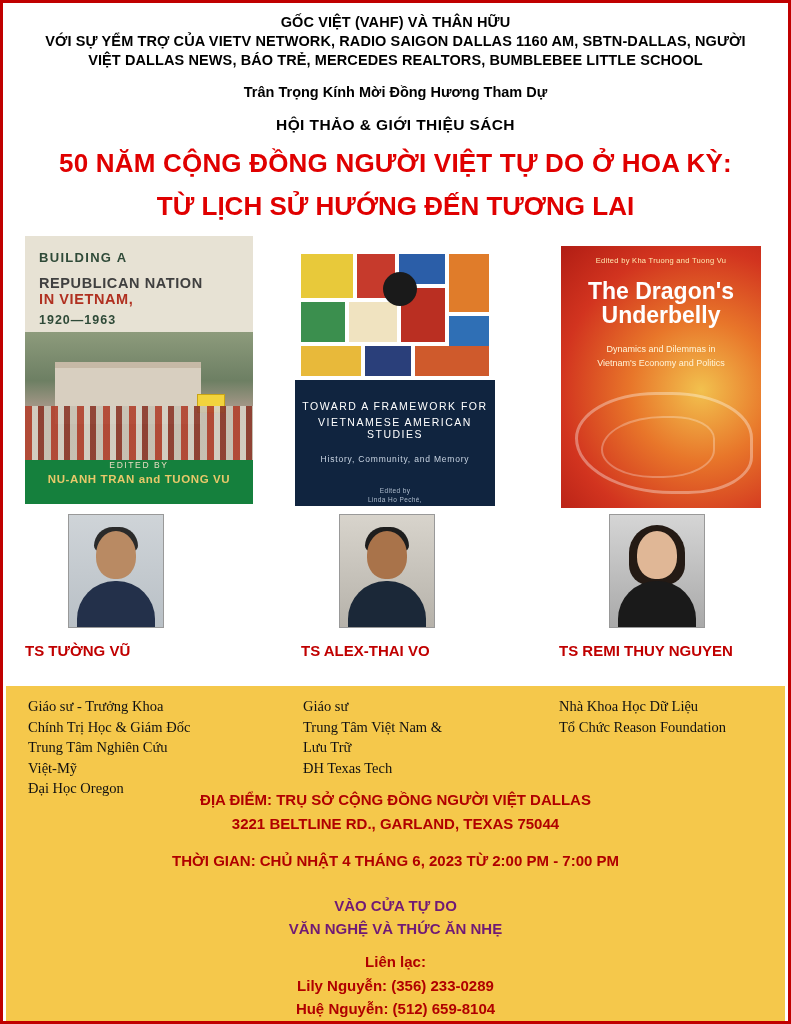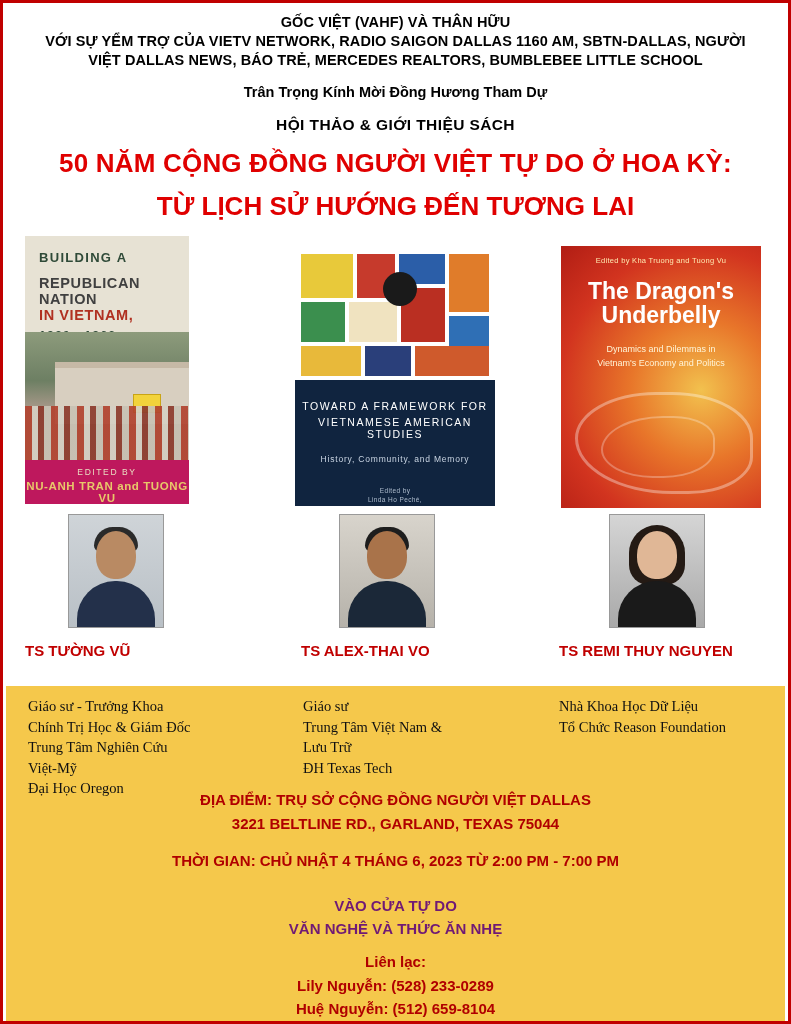--- a/index.html
+++ b/index.html
@@ -69,21 +69,21 @@
   }
   .book {
     position: absolute;
     box-sizing: border-box;
     overflow: hidden;
   }
   
   #book1 {
     left: 22px;
     top: 0;
-    width: 164px;
+    width: 228px;
     height: 268px;
     background: #2f4a38;
   }
   #book1 .b1-top {
     height: 96px;
     background: #e7e2d4;
     padding: 14px 14px 0 14px;
     box-sizing: border-box;
   }
   #book1 .b1-l1 { font-size: 13px; font-weight: bold; color: #2f4a38; letter-spacing: 1.3px;}
@@ -106,24 +106,23 @@
     left: 0; right: 0; bottom: 0; height: 54px;
     background: repeating-linear-gradient(90deg,#b1432f 0 7px,#d5d0c4 7px 13px,#8c3a2c 13px 19px,#c8c2b4 19px 26px);
     opacity: .92;
   }
   #book1 .b1-flag {
     position: absolute; right: 28px; top: 62px; width: 26px; height: 17px;
     background: #f2d33c; border: 1px solid #c9a415;
   }
   #book1 .b1-bot {
     height: 44px;
-    background: #be185d;
+    background: #15803d;
     color: #f0e5c8;
     text-align: center;
-    padding-top: 7px;
     box-sizing: border-box;
   }
   #book1 .b1-ed { font-size: 8.5px; letter-spacing: 1.6px; color: #e8dcc0; }
   #book1 .b1-auth { font-size: 11.5px; font-weight: bold; letter-spacing: 0.6px; color: #e8c86a; margin-top: 3px;}
   
   #book2 {
     left: 292px;
     top: 12px;
     width: 200px;
     height: 258px;
@@ -392,20 +391,20 @@
 
     <div class="time">THỜI GIAN: CHỦ NHẬT 4 THÁNG 6, 2023 TỪ 2:00 PM - 7:00 PM</div>
 
     <div class="free">
       <div>VÀO CỬA TỰ DO</div>
       <div>VĂN NGHỆ VÀ THỨC ĂN NHẸ</div>
     </div>
 
     <div class="contact">
       <div>Liên lạc:</div>
-      <div>Lily Nguyễn: (528) 233-0289</div>
+      <div>Lily Nguyễn: (356) 233-0289</div>
       <div>Huệ Nguyễn: (512) 659-8104</div>
       <div>Triều Giang: (512) 844-9417</div>
     </div>
 
   </div>
 
 </div>
 
 </body></html>

